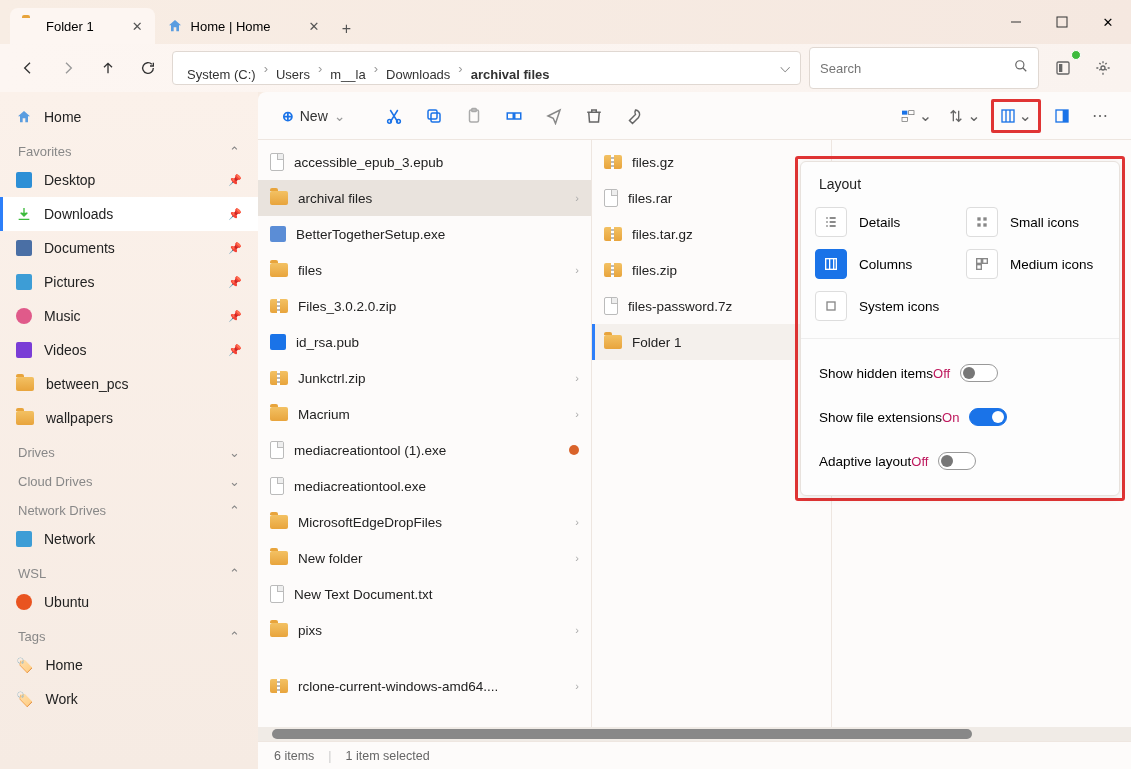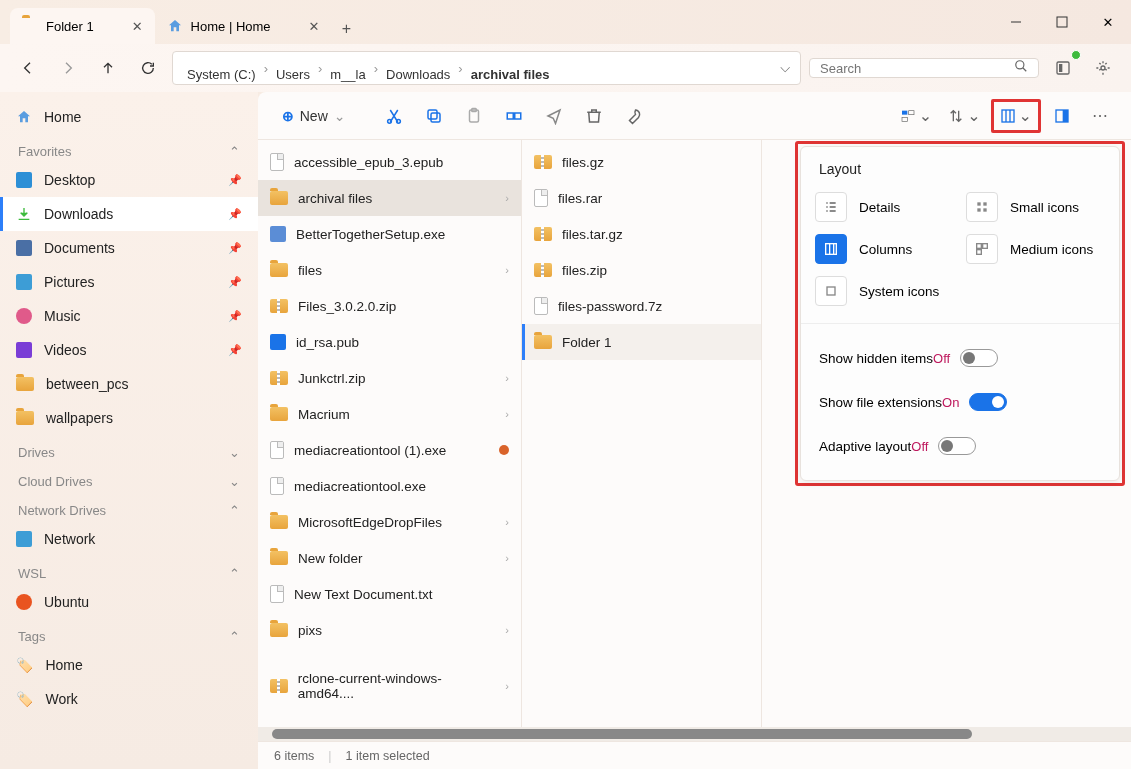--- a/index.html
+++ b/index.html
@@ -14,21 +14,21 @@
 .winctrls { margin-left: auto; display: flex; }
 .winctrl { width: 46px; height: 44px; display: flex; align-items: center; justify-content: center; font-size: 13px; }
 .navbar { height: 48px; display: flex; align-items: center; padding: 0 12px; gap: 8px; background: linear-gradient(90deg, #fdf6f2 0%, #faf3ef 100%); }
 .navbtn { width: 32px; height: 32px; display: flex; align-items: center; justify-content: center; color: #333; border-radius: 4px; }
 .navbtn svg { width: 16px; height: 16px; }
 .address { flex: 1; display: flex; align-items: center; height: 34px; background: #fff; border-radius: 4px; border: 1px solid #e0d8d2; padding: 0 10px; font-size: 13px; color: #333; }
 .crumb { padding: 0 4px; margin-top: 12px; }
 .crumb.cur { font-weight: 600; }
 .crsep { color: #999; padding: 0 4px; }
 .address .drop { margin-left: auto; color: #666; }
-.searchbox { width: 230px; height: 20px; background: #fff; border: 1px solid #e0d8d2; border-radius: 4px; display: flex; align-items: center; padding: 0 10px; justify-content: space-between; }
+.searchbox { width: 230px; height: 42px; background: #fff; border: 1px solid #e0d8d2; border-radius: 4px; display: flex; align-items: center; padding: 0 10px; justify-content: space-between; }
 .searchbox input { border: none; outline: none; font-size: 13px; width: 170px; }
 .badgeicon { position: relative; }
 .badgeicon .dot { position: absolute; top: -2px; right: -2px; width: 10px; height: 10px; background: #3dbb3d; border-radius: 50%; border: 1px solid #fff; }
 .body { display: flex; height: calc(100% - 92px); }
 .sidebar { width: 258px; background: linear-gradient(180deg, #fbf1ea 0%, #f6ebe3 100%); padding-top: 8px; font-size: 14px; overflow: hidden; }
 .side-item { display: flex; align-items: center; height: 34px; padding: 0 16px; gap: 12px; color: #222; }
 .side-item.active { background: #fff; border-left: 3px solid #2d7ff9; padding-left: 13px; }
 .side-item .pin { margin-left: auto; color: #bbb; font-size: 11px; }
 .side-header { display: flex; align-items: center; justify-content: space-between; padding: 10px 18px 4px 18px; font-size: 13px; color: #888; }
 .side-header .chev { color: #888; }
@@ -37,21 +37,21 @@
 .toolbar { height: 48px; display: flex; align-items: center; padding: 0 14px; gap: 6px; border-bottom: 1px solid #eee6e0; }
 .tbbtn { min-width: 34px; height: 34px; display: flex; align-items: center; justify-content: center; border-radius: 4px; color: #1a73e8; }
 .tbbtn.gray { color: #666; }
 .newbtn { display: flex; align-items: center; gap: 6px; padding: 0 10px; height: 34px; border-radius: 4px; font-size: 14px; color: #333; }
 .newbtn .plus { color: #1a73e8; font-weight: bold; }
 .tbspacer { flex: 1; }
 .tbright { display: flex; align-items: center; gap: 4px; }
 .highlight-box { border: 3px solid #e03434; border-radius: 2px; }
 .dropbtn { display: flex; align-items: center; gap: 3px; padding: 0 6px; height: 34px; color: #666; }
 .columns-area { flex: 1; display: flex; overflow: hidden; position: relative; }
-.col { width: 264px; border-right: 1px solid #eee6e0; overflow-y: auto; padding-top: 4px; }
+.col { width: 334px; border-right: 1px solid #eee6e0; overflow-y: auto; padding-top: 4px; }
 .col2 { width: 240px; }
 .row { display: flex; align-items: center; height: 36px; padding: 0 12px; gap: 10px; font-size: 13.5px; color: #222; }
 .row .chev { margin-left: auto; color: #aaa; font-size: 11px; }
 .row .dot2 { margin-left: auto; width: 10px; height: 10px; background: #d9632a; border-radius: 50%; }
 .row.sel { background: #e9e3dd; }
 .row.selblue { border-left: 3px solid #2d7ff9; padding-left: 9px; background: #f4f0ec; }
 .folder-ic { width: 18px; height: 14px; background: linear-gradient(#f3c163, #e8a43c); border-radius: 2px; position: relative; }
 .folder-ic::before { content: ''; position: absolute; top: -3px; left: 0; width: 8px; height: 3px; background: #e8a43c; border-radius: 2px 2px 0 0; }
 .file-ic { width: 14px; height: 18px; border: 1px solid #bbb; border-radius: 2px; background: #fff; position: relative; }
 .file-ic::after { content: ''; position: absolute; top: 0; right: 0; width: 5px; height: 5px; background: #eee; border-left: 1px solid #bbb; border-bottom: 1px solid #bbb; }
@@ -434,21 +434,21 @@
           <div class="row">
             <span class="file-ic"></span>
             <span>files-password.7z</span>
           </div>
           <div class="row selblue">
             <span class="folder-ic"></span>
             <span>Folder 1</span>
           </div>
         </div>
 
-      <div class="panel-wrap" style="position:absolute;right:6px;top:1px;">
+      <div class="panel-wrap" style="position:absolute;right:6px;top:16px;">
       <div class="panel" style="position:relative;right:0;">
         <div class="panel-title">Layout</div>
         <div class="layout-grid">
           <div class="layout-opt">
                 <span class="layout-box">
                   <svg viewBox="0 0 24 24">
                     <path stroke="#666" stroke-width="2" d="M5 6h2m3 0h9M5 12h2m3 0h9M5 18h2m3 0h9"></path>
                   </svg>
                 </span>
                 <span>Details</span>

